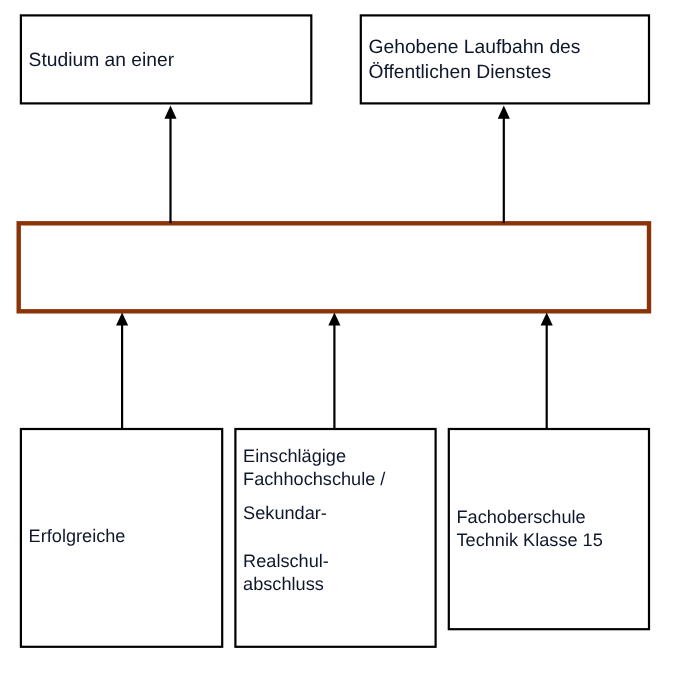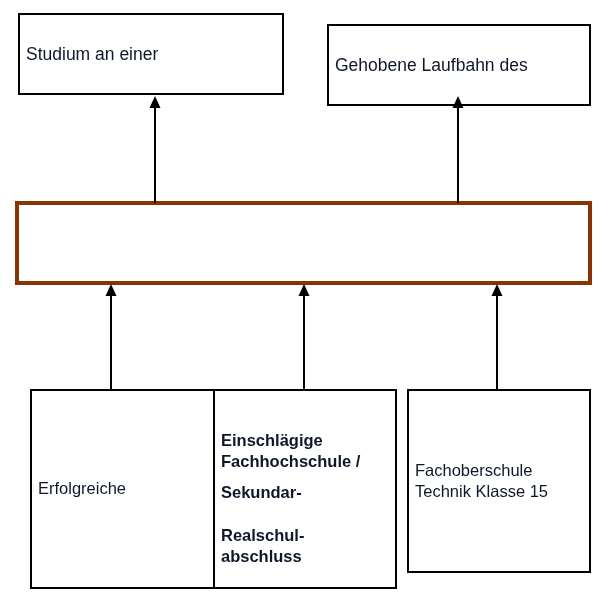--- a/index.html
+++ b/index.html
@@ -47,42 +47,42 @@
     display: block;
     height: 0.55em;
   }
 
   
   #node-studium {
     left: 18px;  top: 13px;  width: 266px; height: 82px;
     font-size: 17.5px;
   }
   #node-laufbahn {
-    left: 327px; top: 24px;  width: 264px; height: 82px;
+    left: 327px; top: 13px;  width: 264px; height: 82px;
     font-size: 17.5px;
   }
 
   
   #node-fos12 {
     left: 15px;  top: 201px; width: 577px; height: 84px;
     font-size: 17.5px;
   }
   #node-fos12 .node-text { line-height: 1.75; }
 
   
   #node-berufsausbildung {
-    left: 30px;  top: 389px; width: 185px; height: 200px;
+    left: 18px;  top: 389px; width: 185px; height: 200px;
     font-size: 16.5px;
   }
   #node-berufserfahrung {
     left: 213px; top: 389px; width: 184px; height: 200px;
     font-size: 16.5px;
     align-items: flex-start;
   }
-  #node-berufserfahrung .node-text { padding-top: 39px; font-weight: bold; }
+  #node-berufserfahrung .node-text { padding-top: 14px; }
   #node-fos11 {
     left: 407px; top: 389px; width: 184px; height: 184px;
     font-size: 16.5px;
   }
 
   
   .arrow {
     position: absolute;
     width: 16px;
   }
@@ -95,20 +95,21 @@
 
   <div class="node node-plain" id="node-studium">
     <span class="node-text">
       <span>Studium an einer</span><br>
     </span>
   </div>
 
   <div class="node node-plain" id="node-laufbahn">
     <span class="node-text">
       <span>Gehobene Laufbahn des</span><br>
+      <span>Öffentlichen Dienstes</span>
     </span>
   </div>
 
   <div class="node node-highlight" id="node-fos12">
     <span class="node-text">
       <br>
     </span>
   </div>
 
   <div class="node node-plain" id="node-berufsausbildung">

